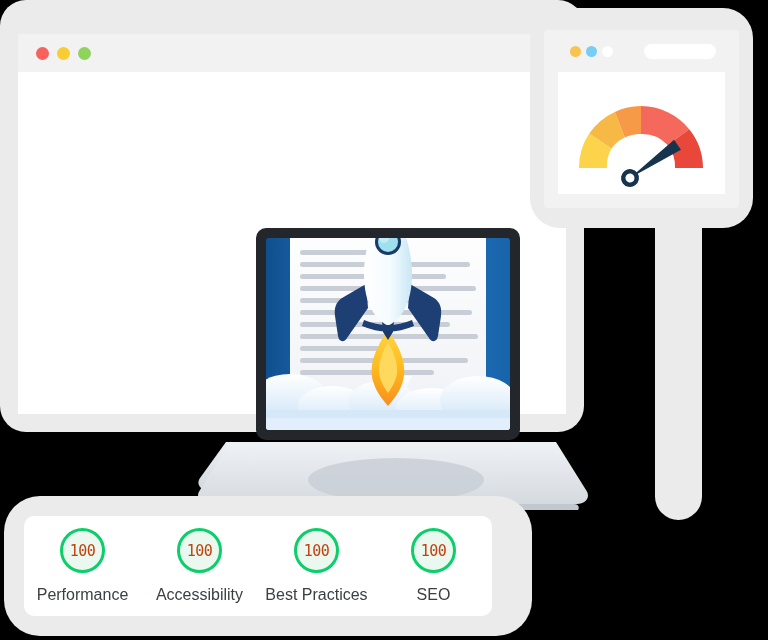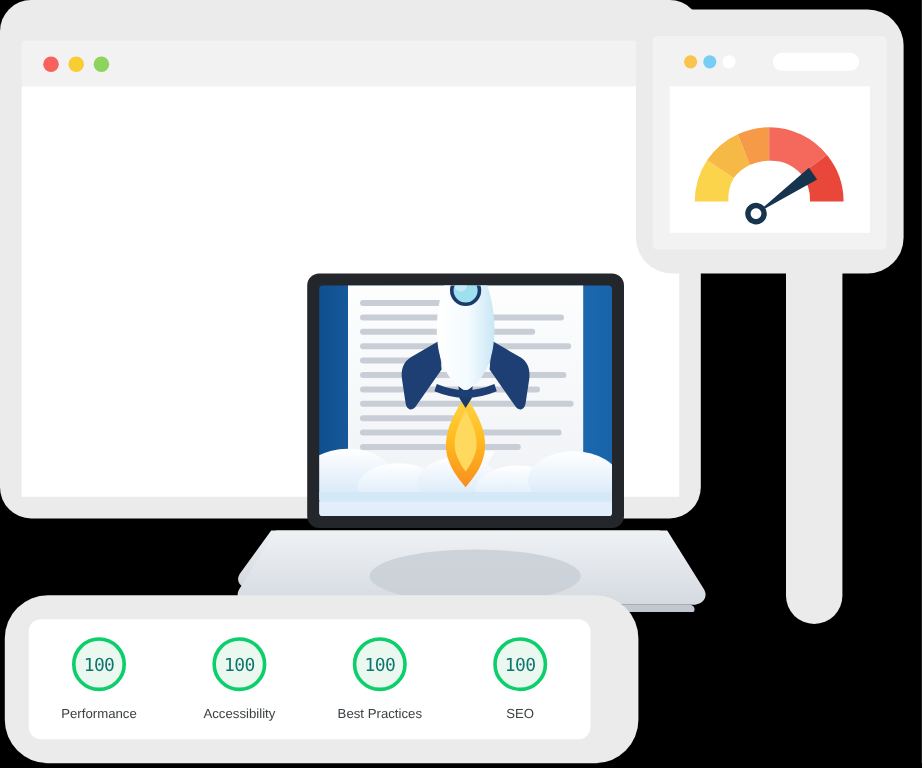--- a/index.html
+++ b/index.html
@@ -132,26 +132,26 @@
     border: 3px solid #0cce6b;
     background: #eaf8f0;
     display: flex;
     align-items: center;
     justify-content: center;
     box-sizing: border-box;
   }
   .score-value {
     font-family: "DejaVu Sans Mono", monospace;
     font-size: 15px;
-    color: #0f766e;
+    color: #c2410c;
     letter-spacing: -0.5px;
   }
   .score-label {
     margin-top: 13px;
-    font-size: 11px;
+    font-size: 16px;
     color: #3c4043;
     white-space: nowrap;
   }
 
   
   #laptop {
     position: absolute;
     left: 186px; top: 180px;
     width: 420px; height: 340px;
     z-index: 5;

